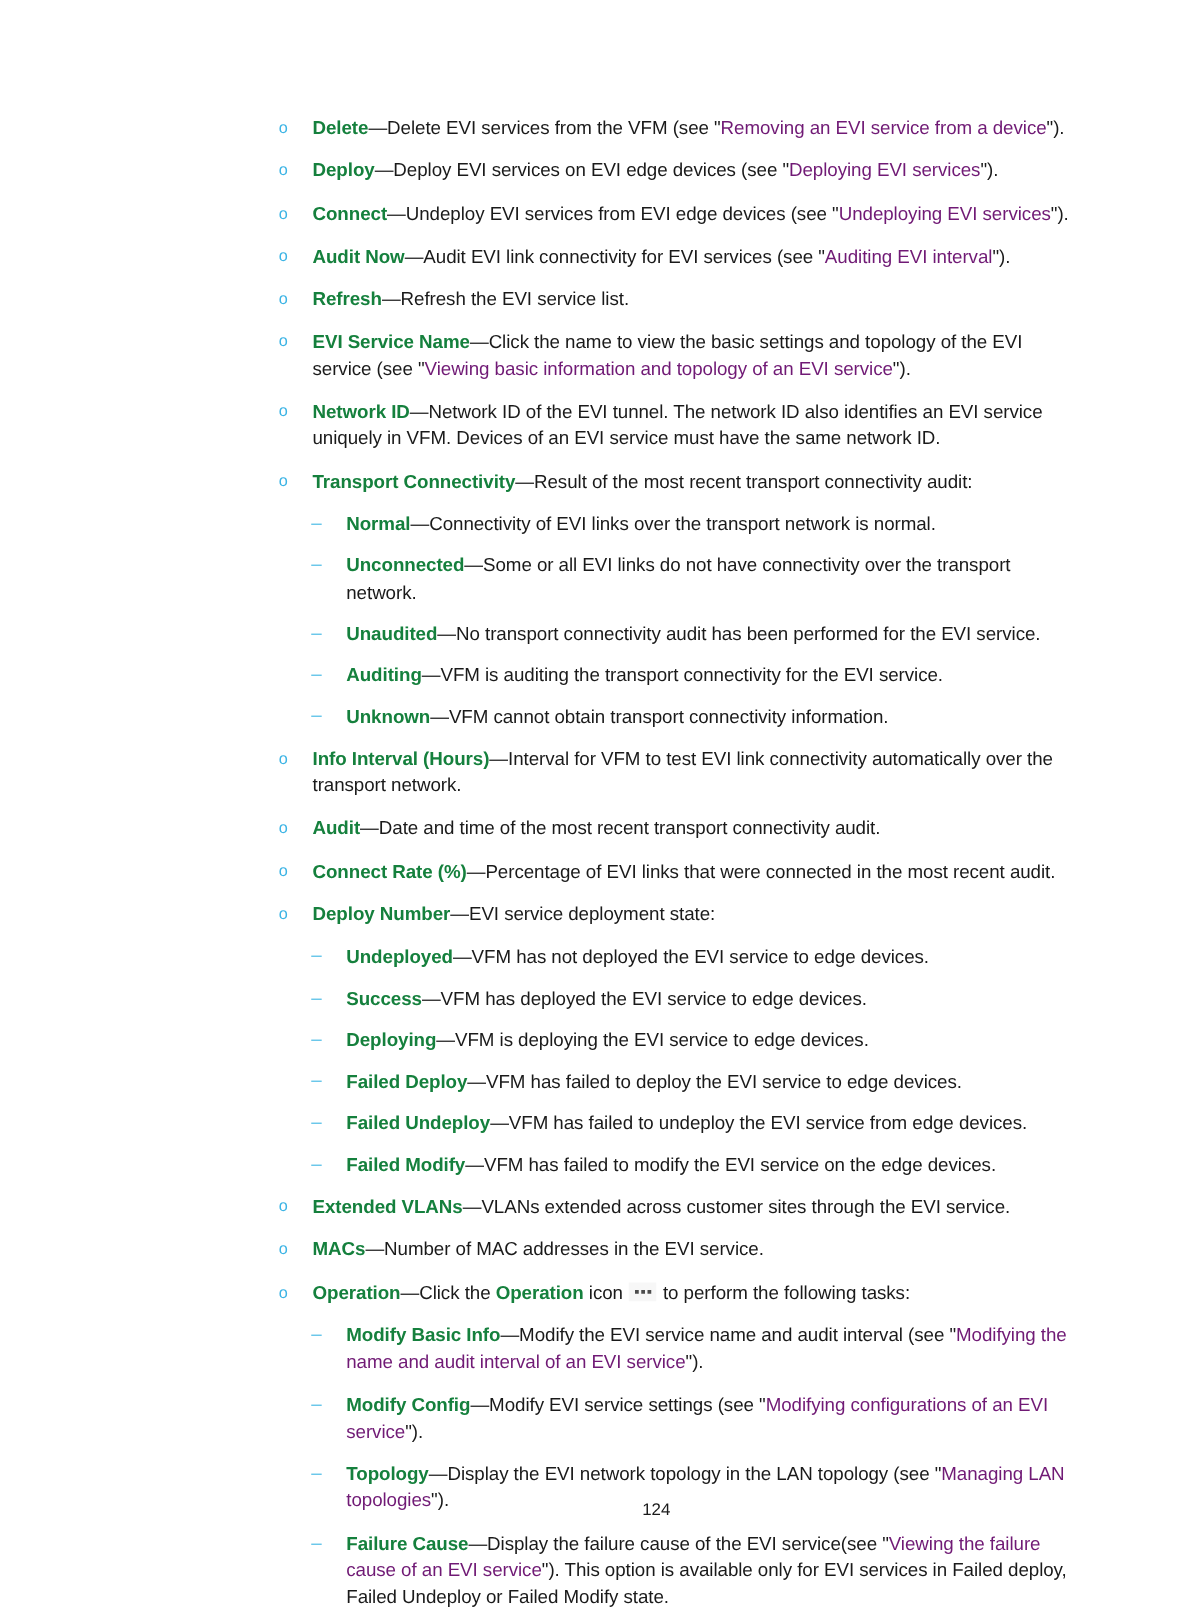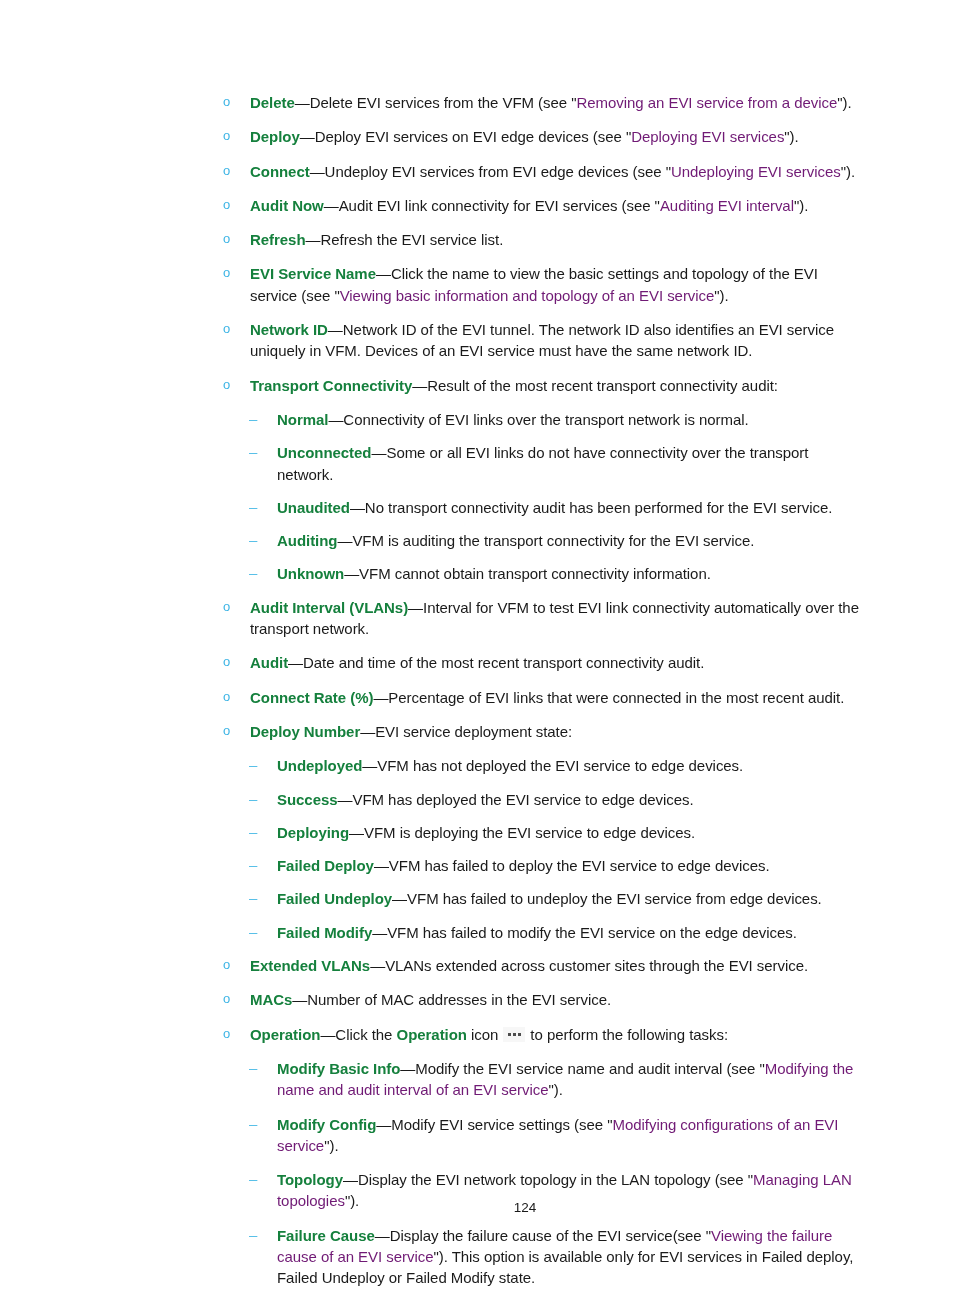--- a/index.html
+++ b/index.html
@@ -191,21 +191,21 @@
       <span class="marker-dash">–</span>
       <span class="term">Auditing</span><span class="body-txt">—</span><span class="body-txt">VFM is auditing the transport connectivity for the EVI service.</span>
     </div>
     <div class="l2 tight">
       <span class="marker-dash">–</span>
       <span class="term">Unknown</span><span class="body-txt">—</span><span class="body-txt">VFM cannot obtain transport connectivity information.</span>
     </div>
 
     <div class="l1">
       <span class="marker-o">o</span>
-      <span class="term">Audit Interval (VLANs)</span><span class="body-txt">—</span><span class="body-txt">Interval for VFM to test EVI link connectivity automatically over the transport network.</span>
+      <span class="term">Info Interval (Hours)</span><span class="body-txt">—</span><span class="body-txt">Interval for VFM to test EVI link connectivity automatically over the transport network.</span>
     </div>
 
     <div class="l1">
       <span class="marker-o">o</span>
       <span class="term">Audit</span><span class="body-txt">—</span><span class="body-txt">Date and time of the most recent transport connectivity audit.</span>
     </div>
 
     <div class="l1">
       <span class="marker-o">o</span>
       <span class="term">Connect Rate (%)</span><span class="body-txt">—</span><span class="body-txt">Percentage of EVI links that were connected in the most recent audit.</span>

